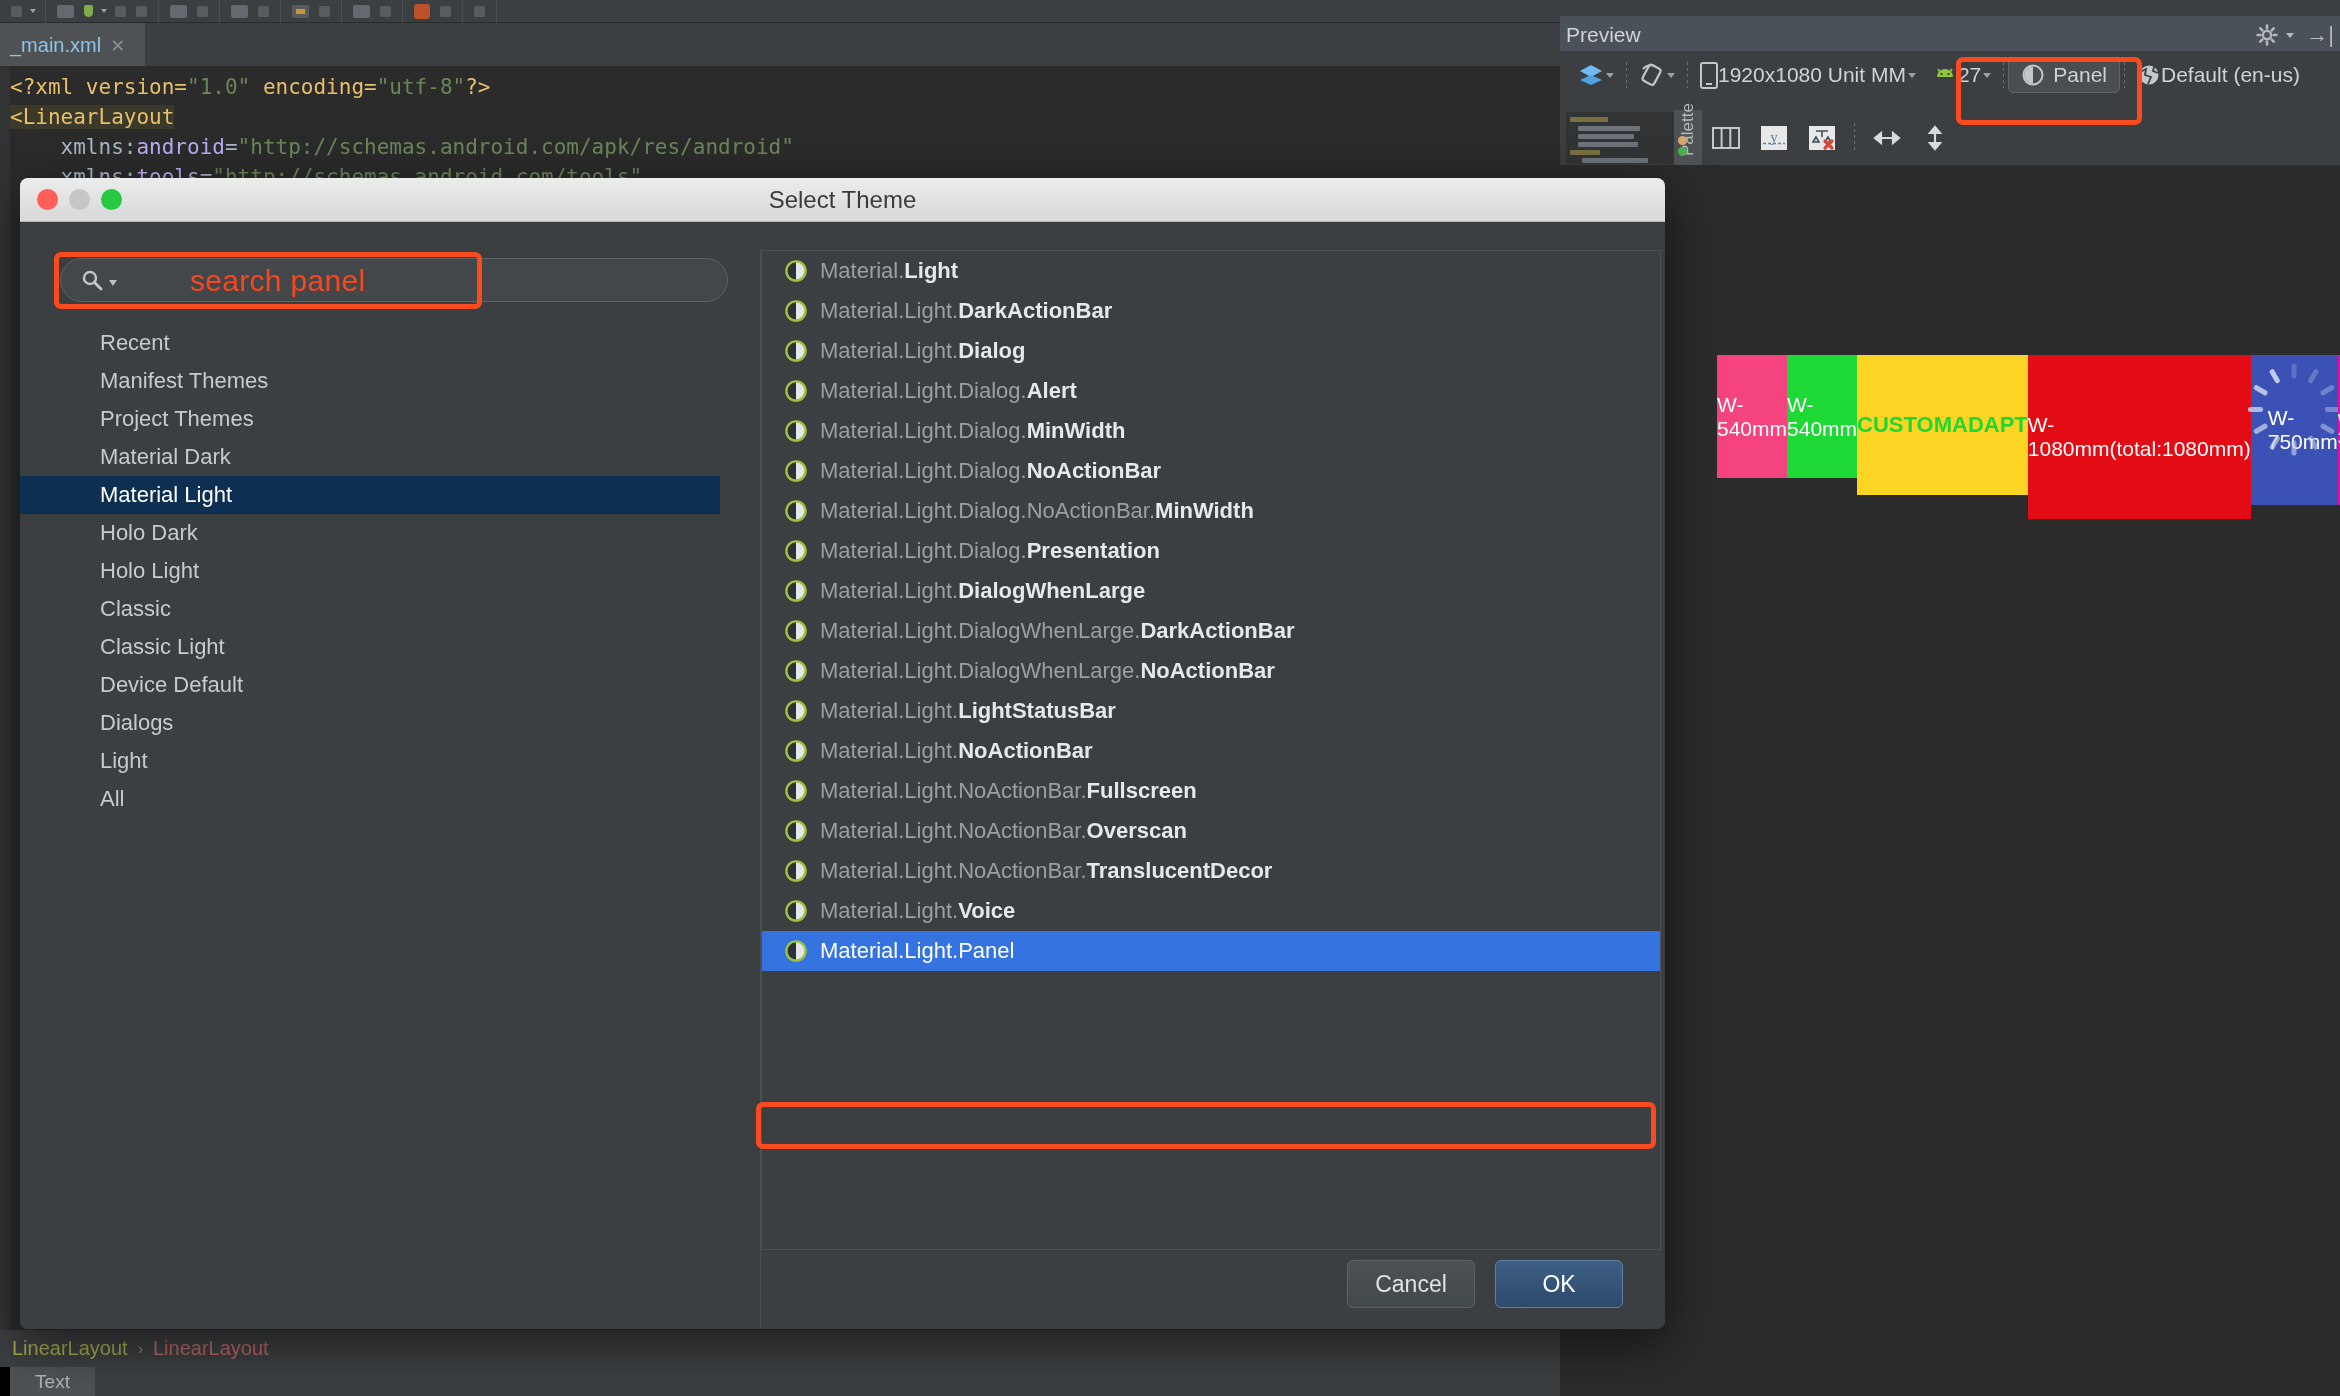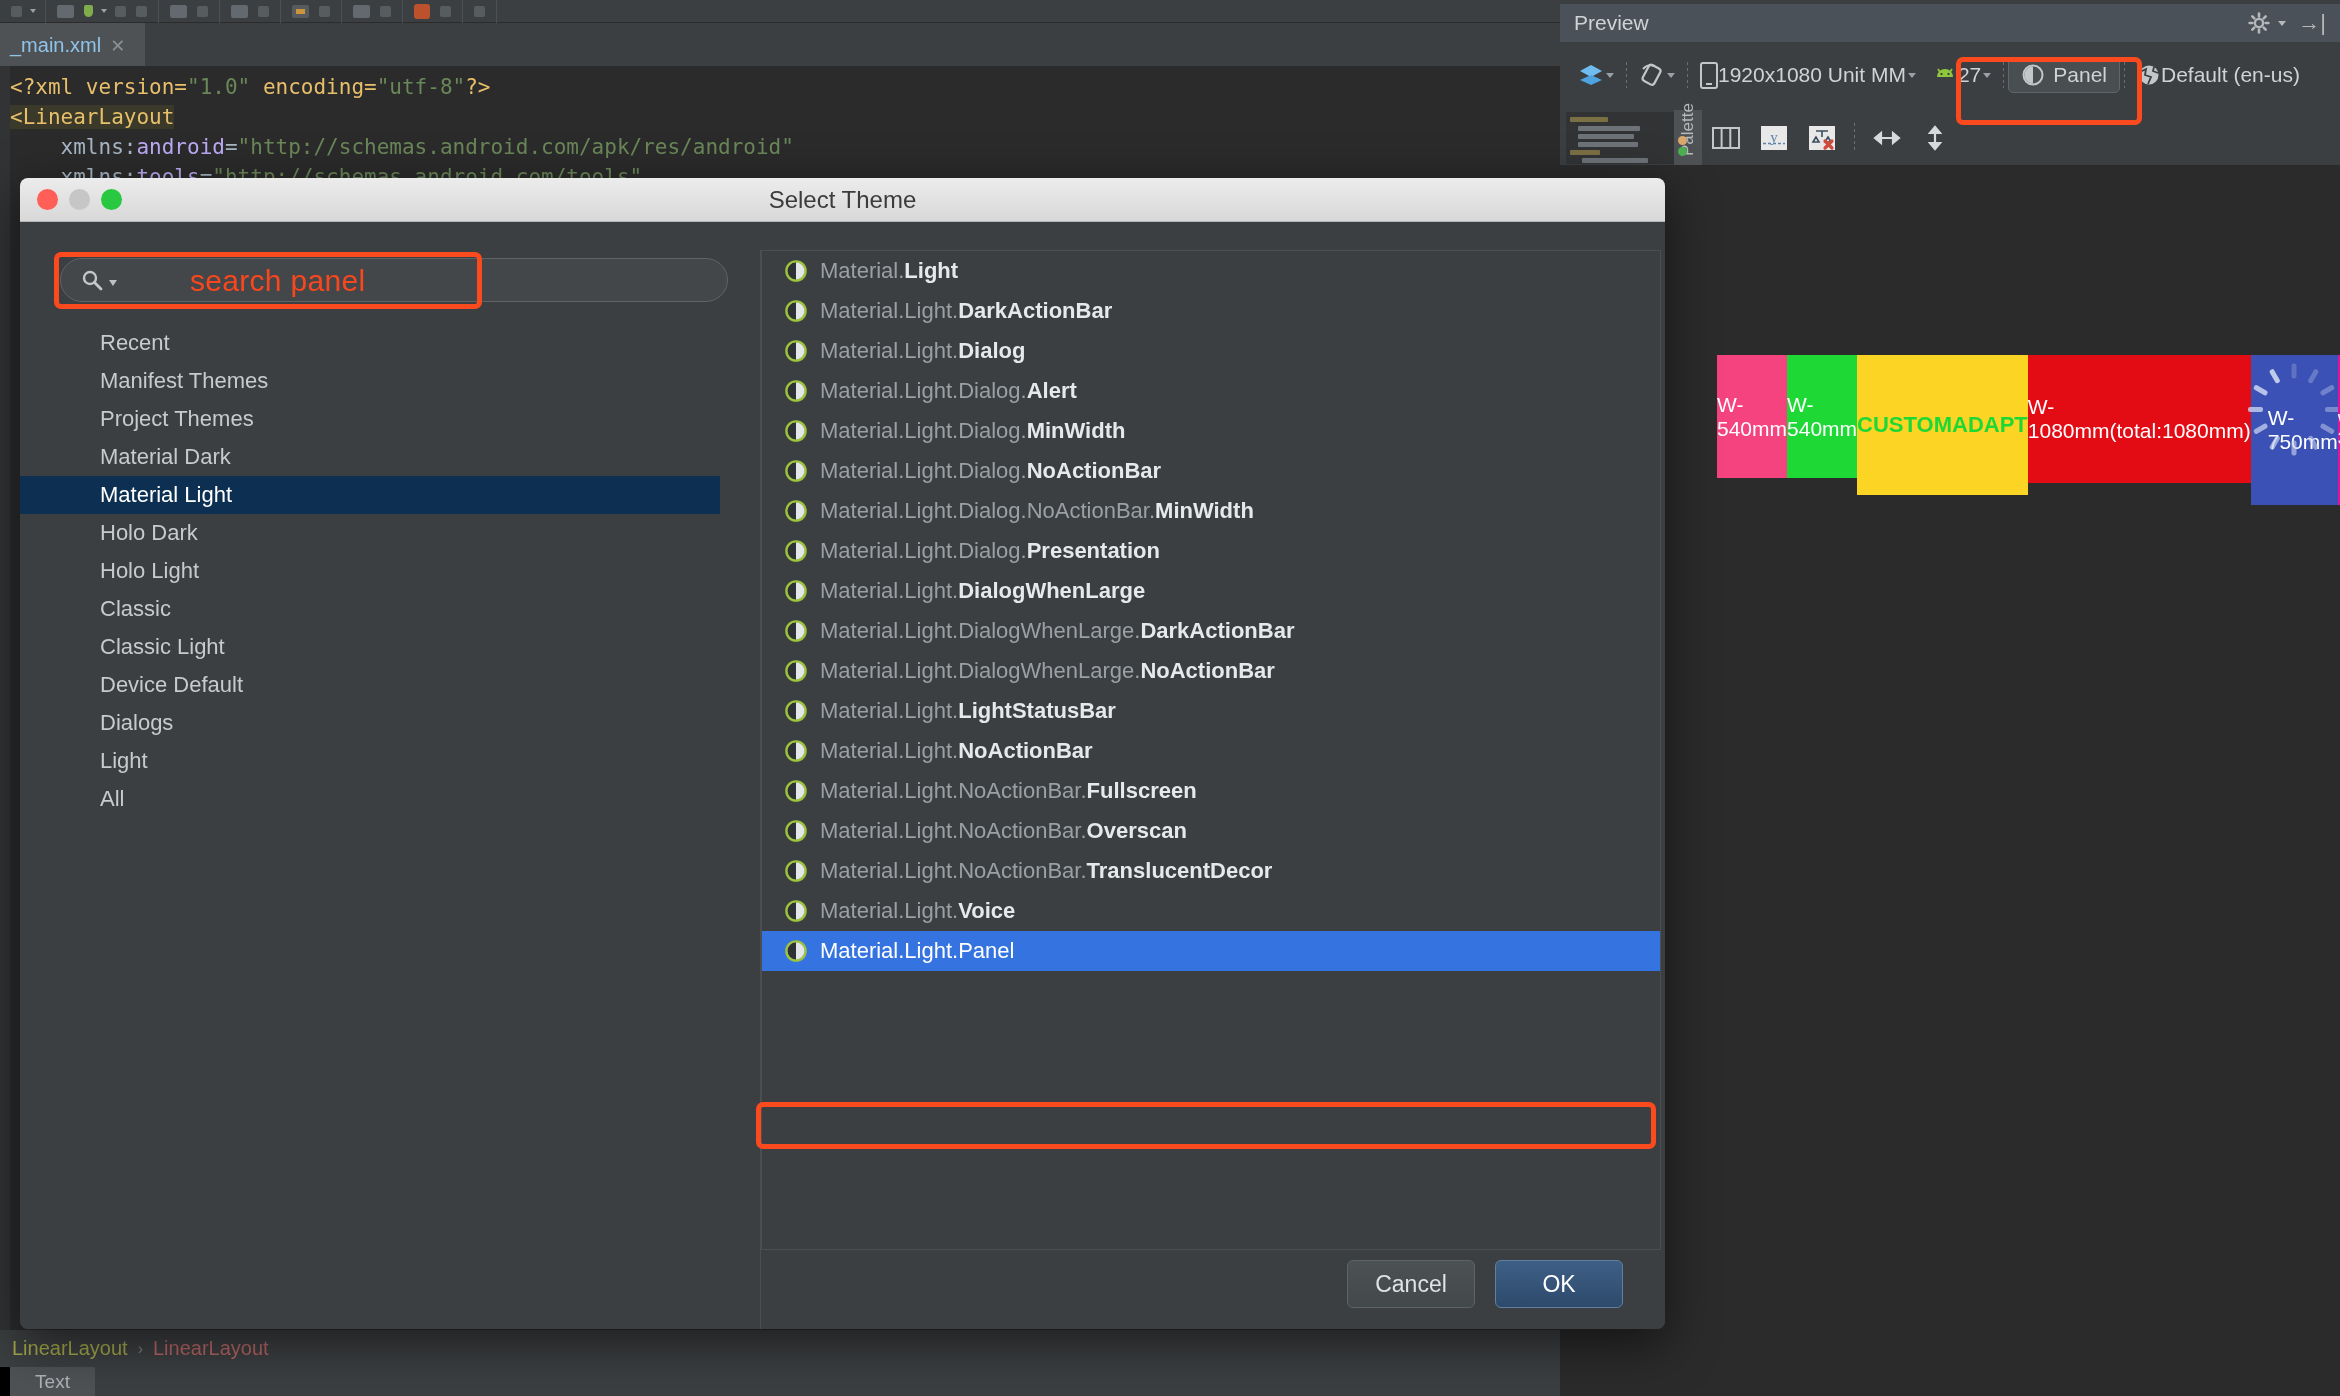--- a/index.html
+++ b/index.html
@@ -87,22 +87,22 @@
   .botstrip .rest {
     position: absolute; left: 95px; top: 0; right: 0; height: 29px; background: #3c3f41;
   }
 
   
   .preview-panel {
     position: absolute; left: 1560px; top: 0; width: 780px; height: 1396px;
     background: #3c3f41;
   }
   .preview-header {
-    position: absolute; left: 0; top: 4px; width: 780px; height: 38px;
-    background: #4a5158; display: flex; align-items: center; padding: 0 14px;
+    position: absolute; left: 0; top: 16px; width: 780px; height: 38px;
+    background: #4a5158; display: flex; align-items: center; padding: 0 6px;
   }
   .preview-title { color: #cfd3d6; font-size: 21px; flex: 1; }
   .gear-icon { width: 22px; height: 22px; position: relative; margin-right: 4px; }
   .gear-icon svg { display: block; }
   .hdr-arrow { width: 0; height: 0; margin-left: 4px; margin-right: 12px;
     border-left: 4px solid transparent; border-right: 4px solid transparent;
     border-top: 5px solid #b4b8bb; }
   .collapse-icon { color: #b4b8bb; font-size: 22px; line-height: 1; }
 
   
@@ -484,21 +484,21 @@
             </div>
             <div class="cell" style="background: rgb(30, 216, 54); flex: 1 1 0%; height: 100%;">
               <span class="cell-label">W-540mm</span>
             </div>
           </div>
           <div class="row" style="height: 140px;">
             <div class="cell" style="background: rgb(252, 212, 35); flex: 1 1 0%; height: 100%;">
               <span class="cell-label green">CUSTOMADAPT</span>
             </div>
           </div>
-          <div class="row" style="height: 128px;">
+          <div class="row" style="height: 164px;">
             <div class="cell" style="background: rgb(227, 12, 21); flex: 1 1 0%; height: 100%;">
               <span class="cell-label">W-1080mm(total:1080mm)</span>
             </div>
           </div>
           <div class="row" style="height: 150px;">
             <div class="cell" style="background: rgb(59, 81, 181); flex: 70 1 0%; height: 100%; padding-left: 17px;">
               <div class="spinner">
                 <i style="transform: translate(-50%, -50%) rotate(0deg) translateY(-19px); opacity: 0.25;"></i>
                 <i style="transform: translate(-50%, -50%) rotate(30deg) translateY(-19px); opacity: 0.31;"></i>
                 <i style="transform: translate(-50%, -50%) rotate(60deg) translateY(-19px); opacity: 0.38;"></i>

